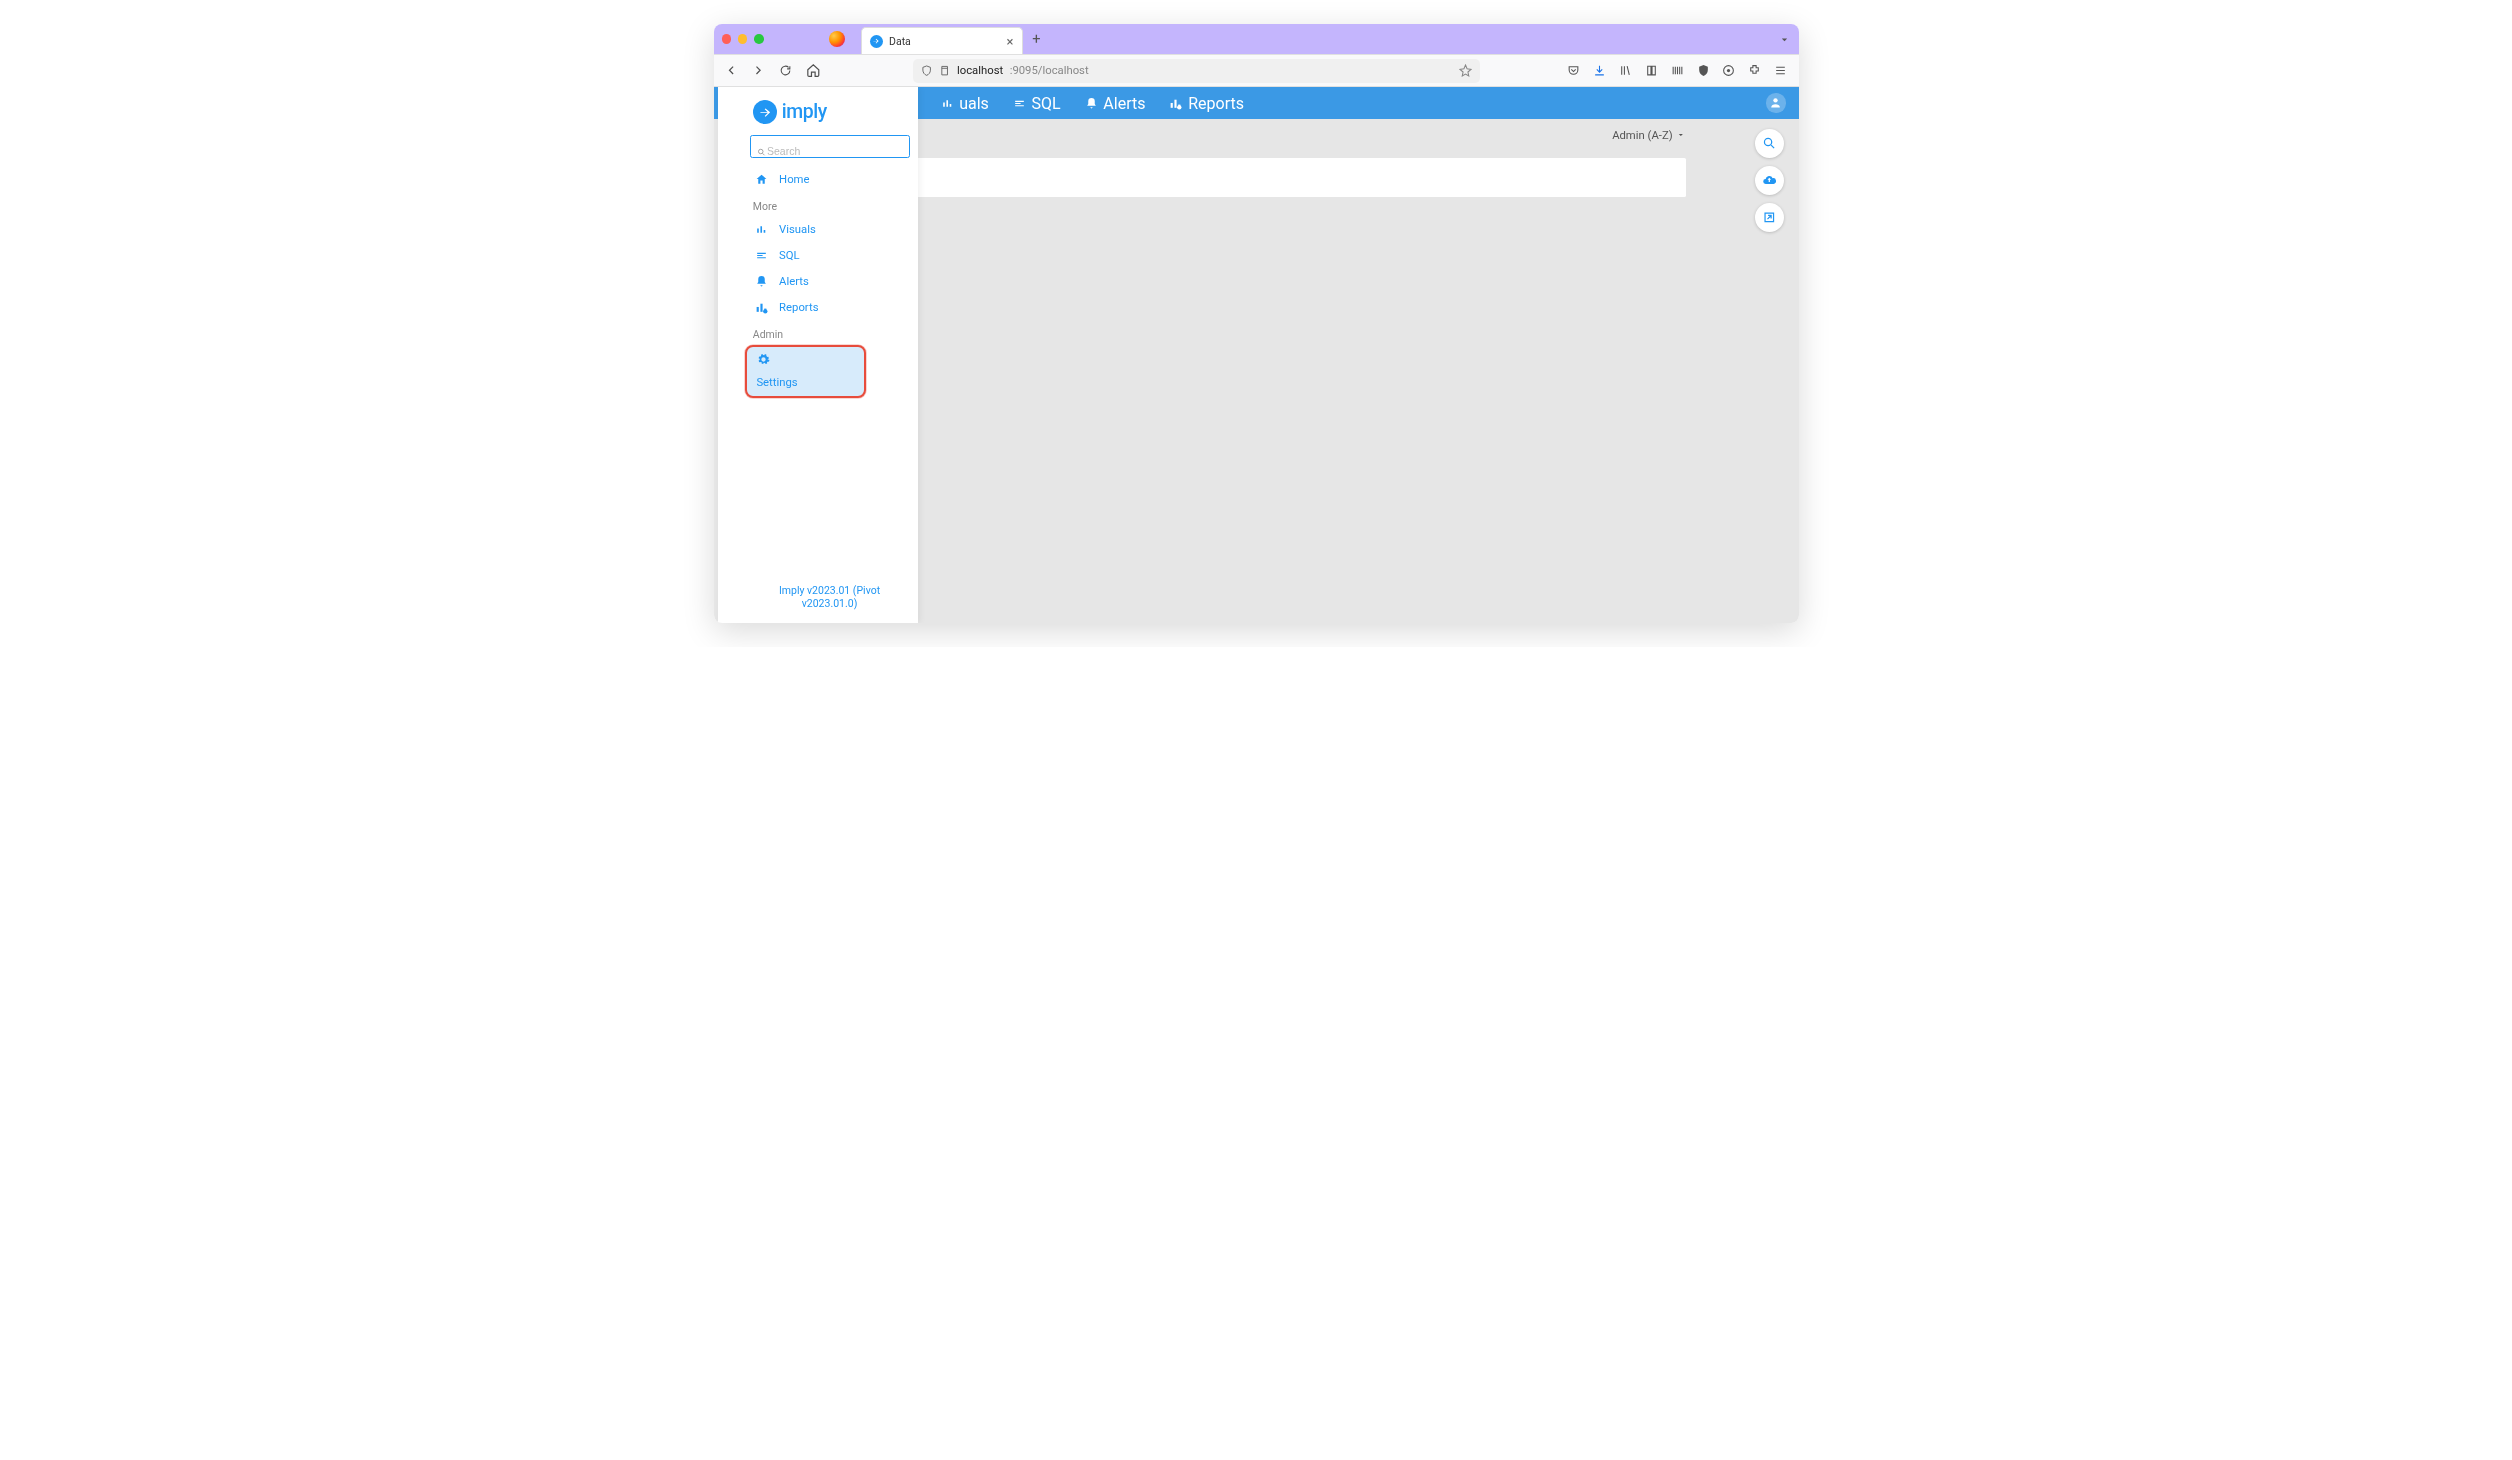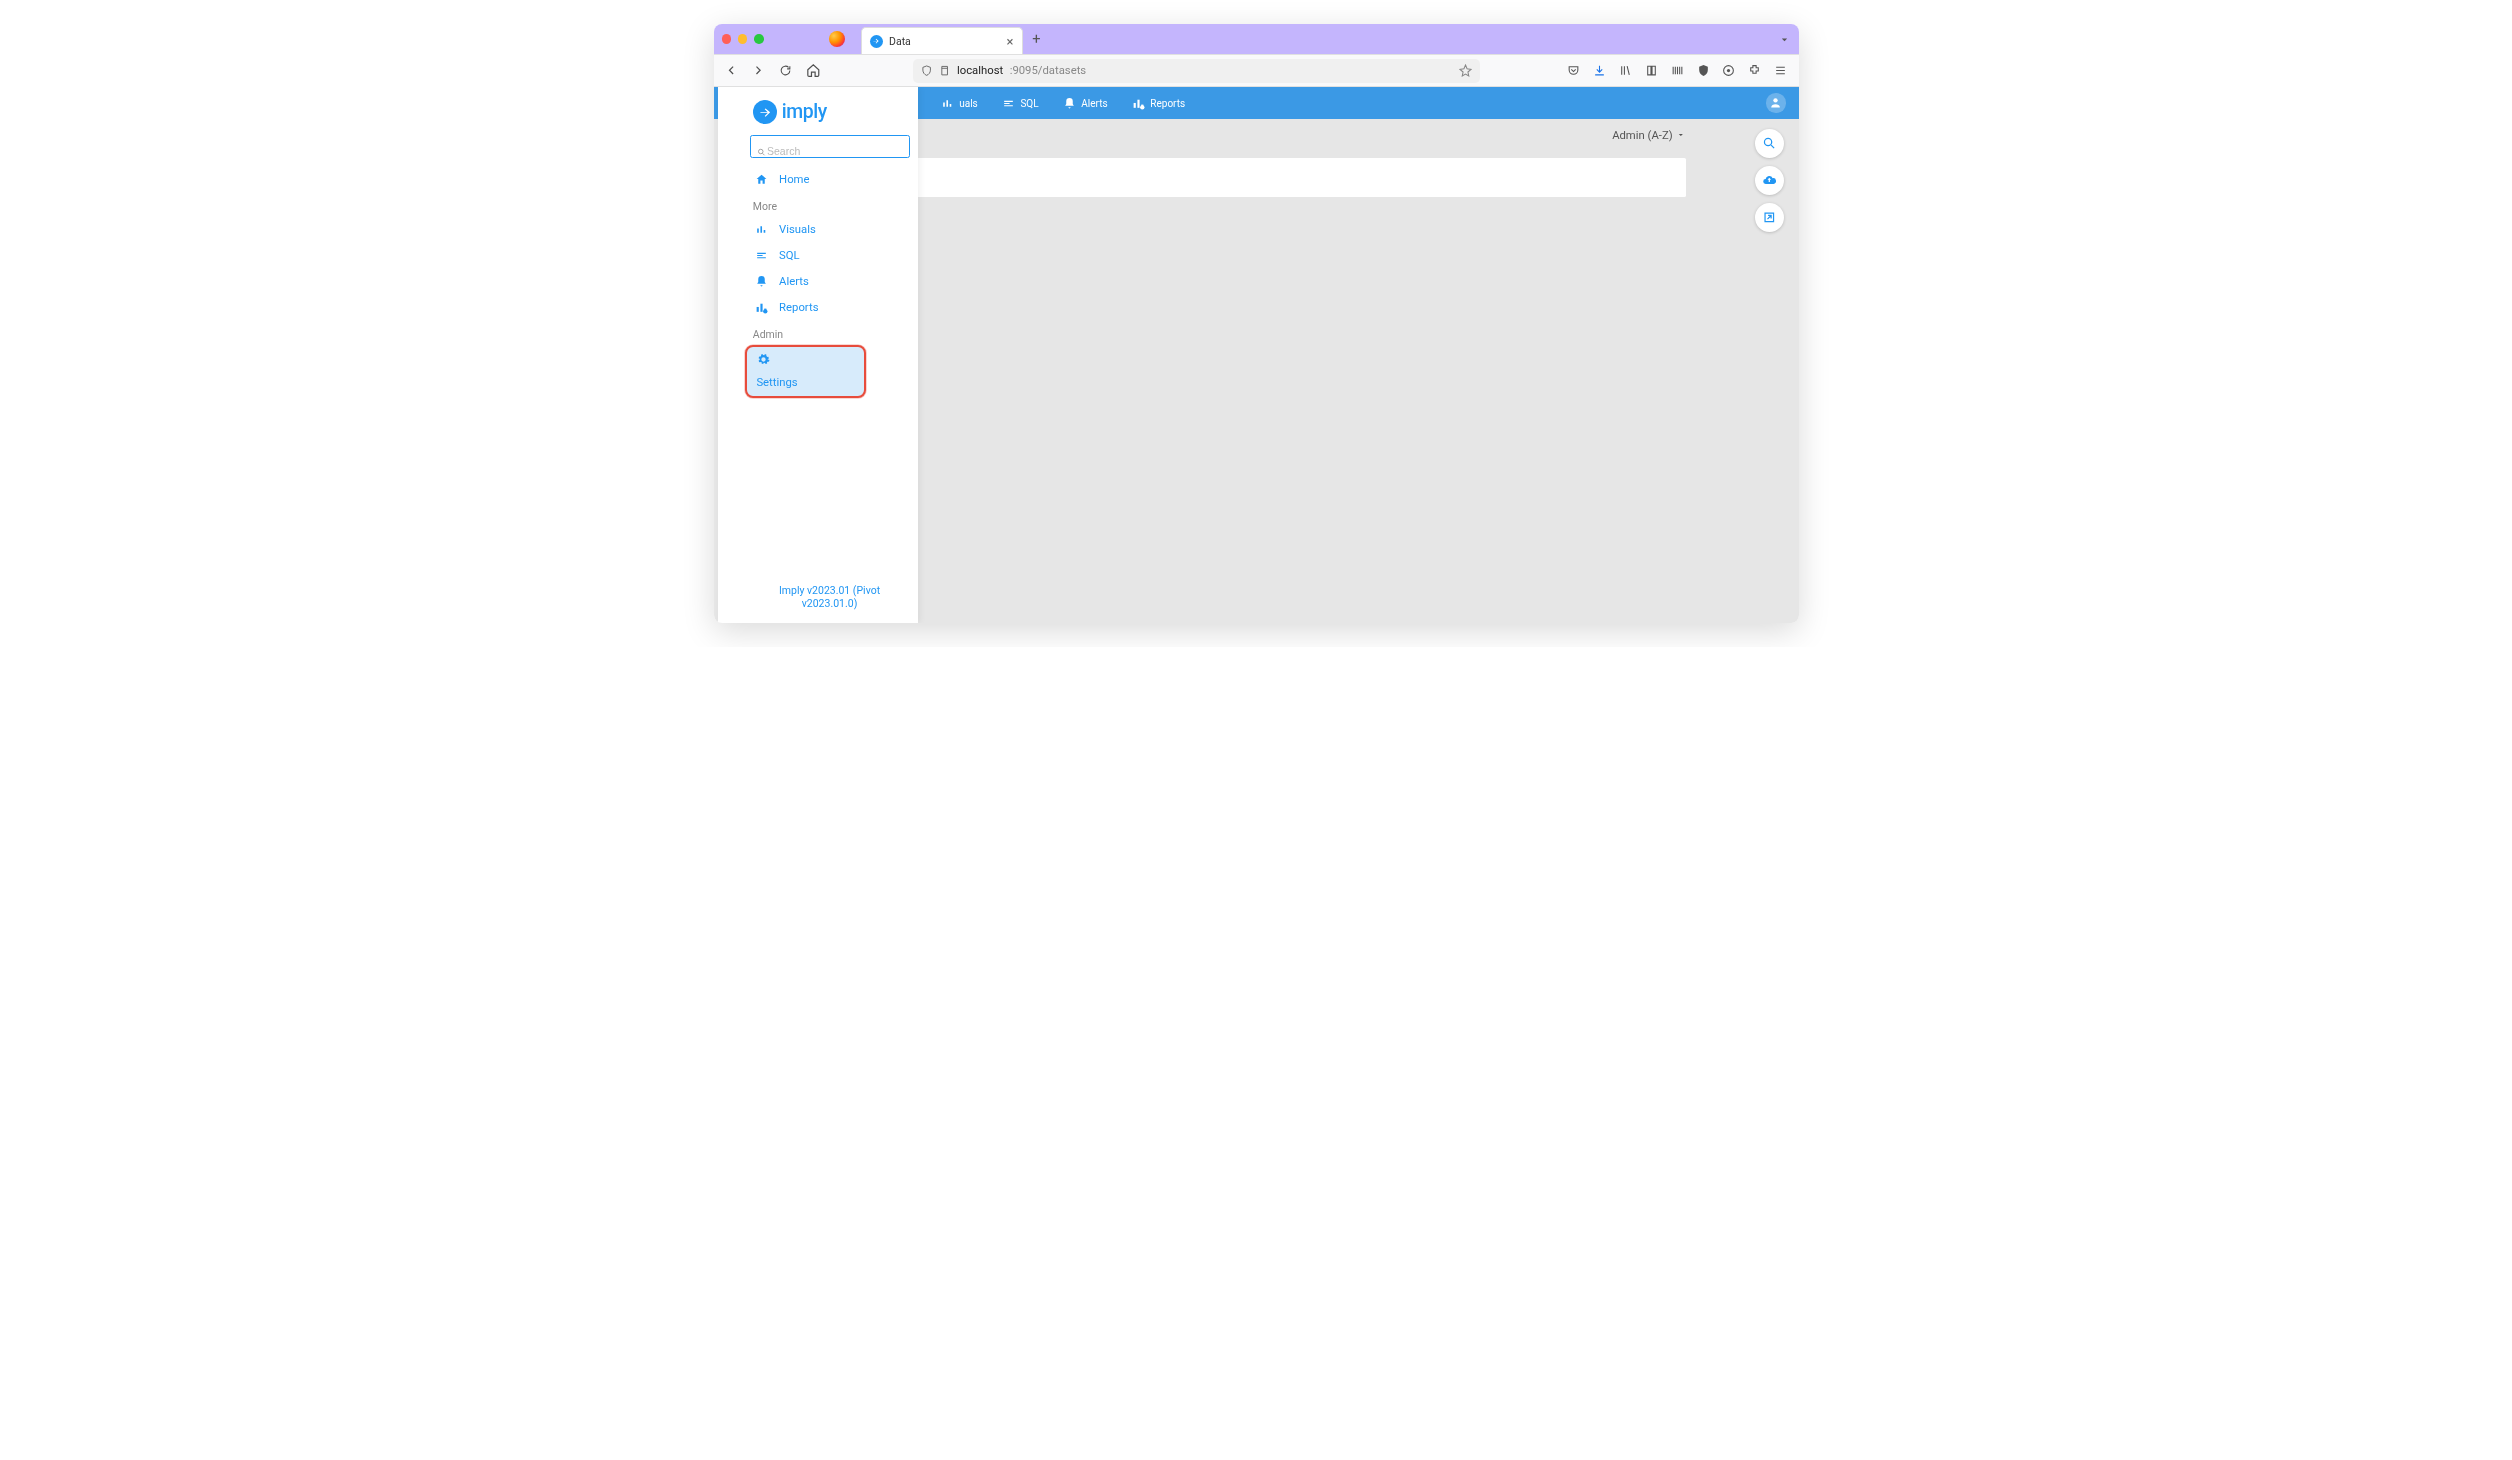--- a/index.html
+++ b/index.html
@@ -103,21 +103,21 @@
 .topnav {
   position: absolute;
   left: 0; right: 0; top: 0;
   height: 32px;
   background: #3b99e5;
   display: flex;
   align-items: center;
   padding-left: 227px;
   gap: 24px;
   color: #fff;
-  font-size: 10px;
+  font-size: 16px;
   z-index: 1;
 }
 .topnav-item { display:flex; align-items:center; gap:5.7px; cursor:pointer; }
 .topnav-right { margin-left:auto; margin-right:13px; }
 .user-icon { width:19.4px;height:19.4px;border-radius:50%;background:rgba(255,255,255,0.25);display:flex;align-items:center;justify-content:center; }
 
 .content-area {
   position:absolute;
   left:0; right:0; top:32px; bottom:0;
   background:#e6e6e6;
@@ -273,21 +273,21 @@
         <svg width="11.3" height="11.3" viewBox="0 0 24 24">
             <path fill="none" stroke="currentColor" stroke-width="2" d="M12 2l8 3v6c0 5-3.5 9.5-8 11-4.5-1.5-8-6-8-11V5z"></path>
           </svg>
       </span>
       <span class="lock">
         <svg width="11.3" height="11.3" viewBox="0 0 24 24">
             <path fill="none" stroke="currentColor" stroke-width="2" d="M6 3h12v18H6zM6 7h12"></path>
           </svg>
       </span>
       <span class="url-host">localhost</span>
-        <span class="url-rest">:9095/datasets</span>
+        <span class="url-rest">:9095/localhost</span>
       <span class="urlbar-star">
         <svg width="13" height="13" viewBox="0 0 24 24">
             <path fill="none" stroke="currentColor" stroke-width="2" d="M12 2l2.9 6.9L22 10l-5.5 4.8L18 22l-6-3.5L6 22l1.5-7.2L2 10l7.1-1.1z"></path>
           </svg>
       </span>
     </div>
     <div class="toolbar-right">
       <span class="tb-icon">
         <svg width="13" height="13" viewBox="0 0 24 24">
             <path fill="none" stroke="currentColor" stroke-width="2" d="M4 5h16v6a8 8 0 0 1-16 0zM8 10l4 4 4-4"></path>

